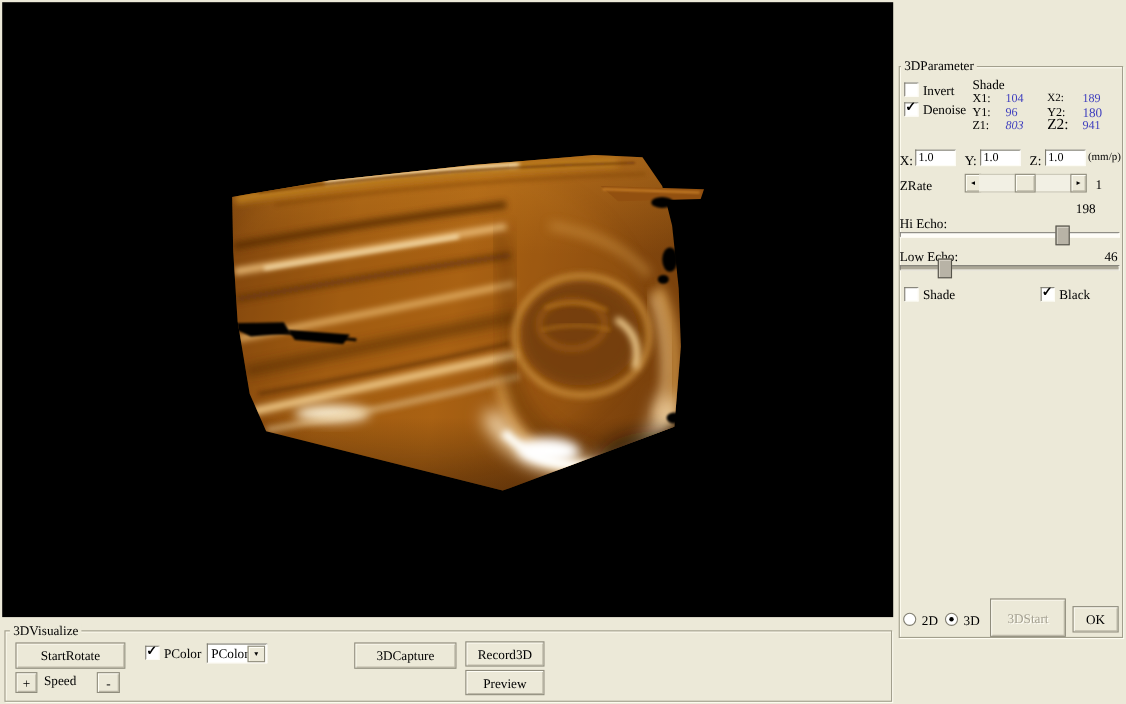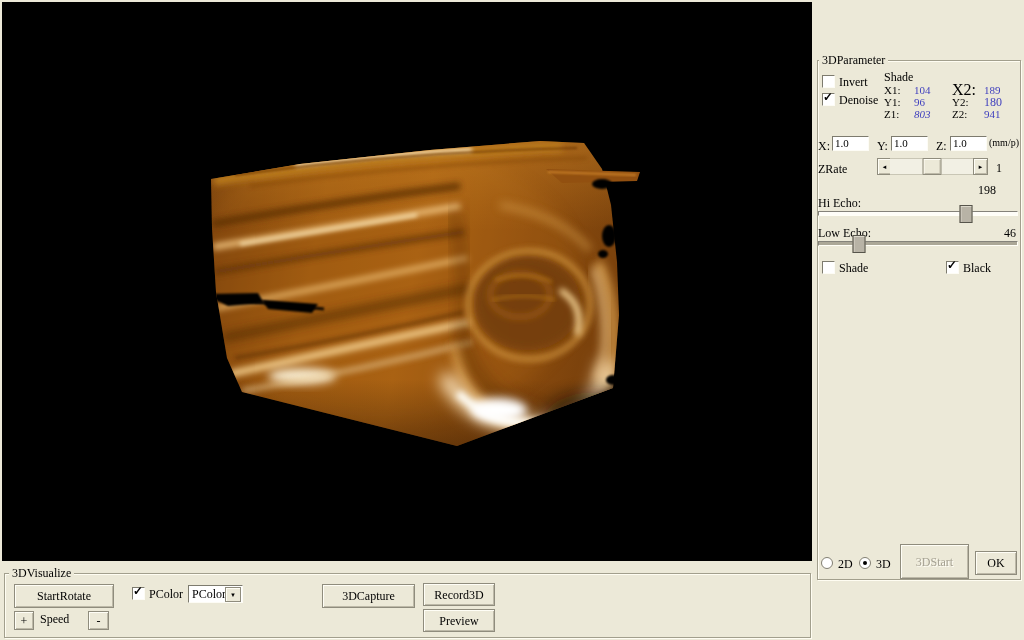--- a/index.html
+++ b/index.html
@@ -168,29 +168,29 @@
   <span class="cb" style="left:822px;top:75px;"></span>
   <span class="lbl" style="left:839px;top:76px;">Invert</span>
   <span class="cb" style="left:822px;top:93px;">
       <span class="mark">✓</span>
     </span>
   <span class="lbl" style="left:839px;top:94px;">Denoise</span>
 
   <span class="lbl" style="left:884px;top:71px;">Shade</span>
   <span class="lbl" style="left:884px;top:84px;font-size:11px;">X1:</span>
   <span class="lbl val-blue" style="left:914px;top:84px;font-size:11px;">104</span>
-  <span class="lbl" style="left:952px;top:84px;font-size:16px;">X2:</span>
+  <span class="lbl" style="left:952px;top:84px;font-size:10px;">X2:</span>
   <span class="lbl val-blue" style="left:984px;top:84px;font-size:11px;">189</span>
   <span class="lbl" style="left:884px;top:96px;font-size:11px;">Y1:</span>
   <span class="lbl val-blue" style="left:914px;top:96px;font-size:11px;">96</span>
   <span class="lbl" style="left:952px;top:96px;font-size:11px;">Y2:</span>
   <span class="lbl val-blue" style="left:984px;top:96px;font-size:12px;">180</span>
   <span class="lbl" style="left:884px;top:108px;font-size:11px;">Z1:</span>
   <span class="lbl val-blue" style="left:914px;top:108px;font-size:11px;font-style:italic;">803</span>
-  <span class="lbl" style="left:952px;top:108px;font-size:11px;">Z2:</span>
+  <span class="lbl" style="left:952px;top:108px;font-size:14px;">Z2:</span>
   <span class="lbl val-blue" style="left:984px;top:108px;font-size:11px;">941</span>
 
   <span class="lbl" style="left:818px;top:140px;">X:</span>
   <input class="input" style="left: 832px; top: 136px; width: 31px; height: 13px;" value="1.0">
   <span class="lbl" style="left:877px;top:140px;">Y:</span>
   <input class="input" style="left: 891px; top: 136px; width: 31px; height: 13px;" value="1.0">
   <span class="lbl" style="left:936px;top:140px;">Z:</span>
   <input class="input" style="left: 950px; top: 136px; width: 31px; height: 13px;" value="1.0">
   <span class="lbl" style="left:989px;top:137px;font-size:10px;">(mm/p)</span>
 

